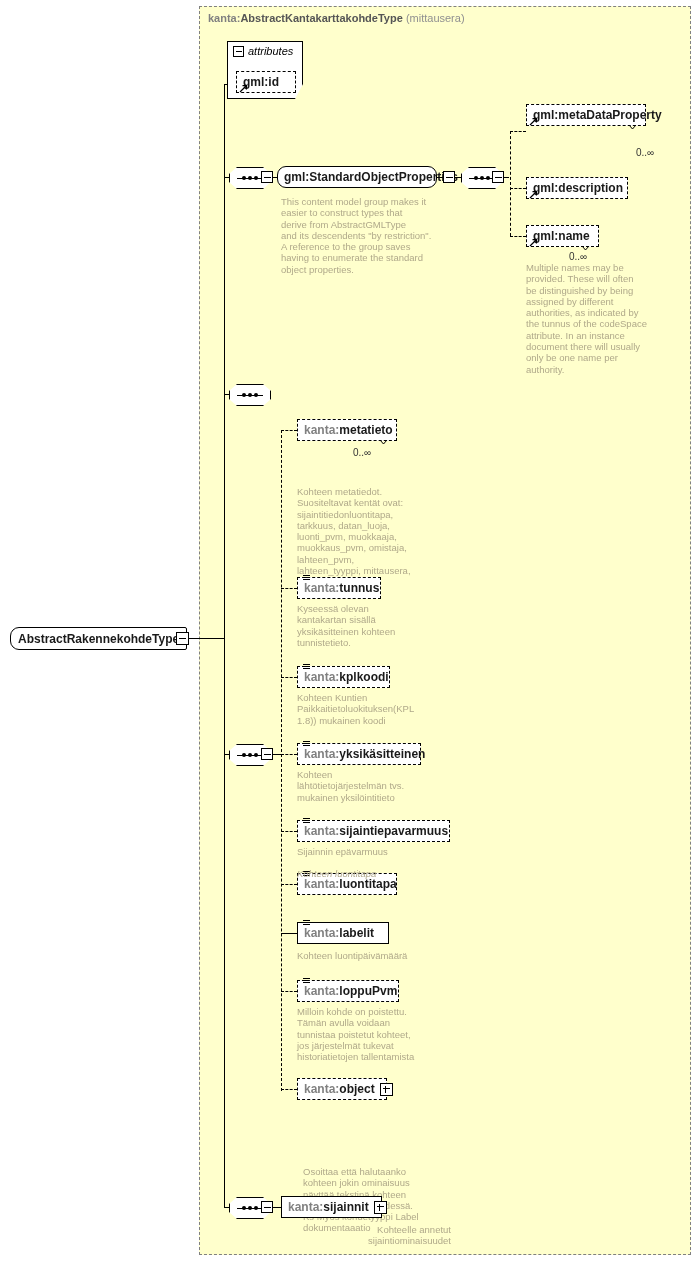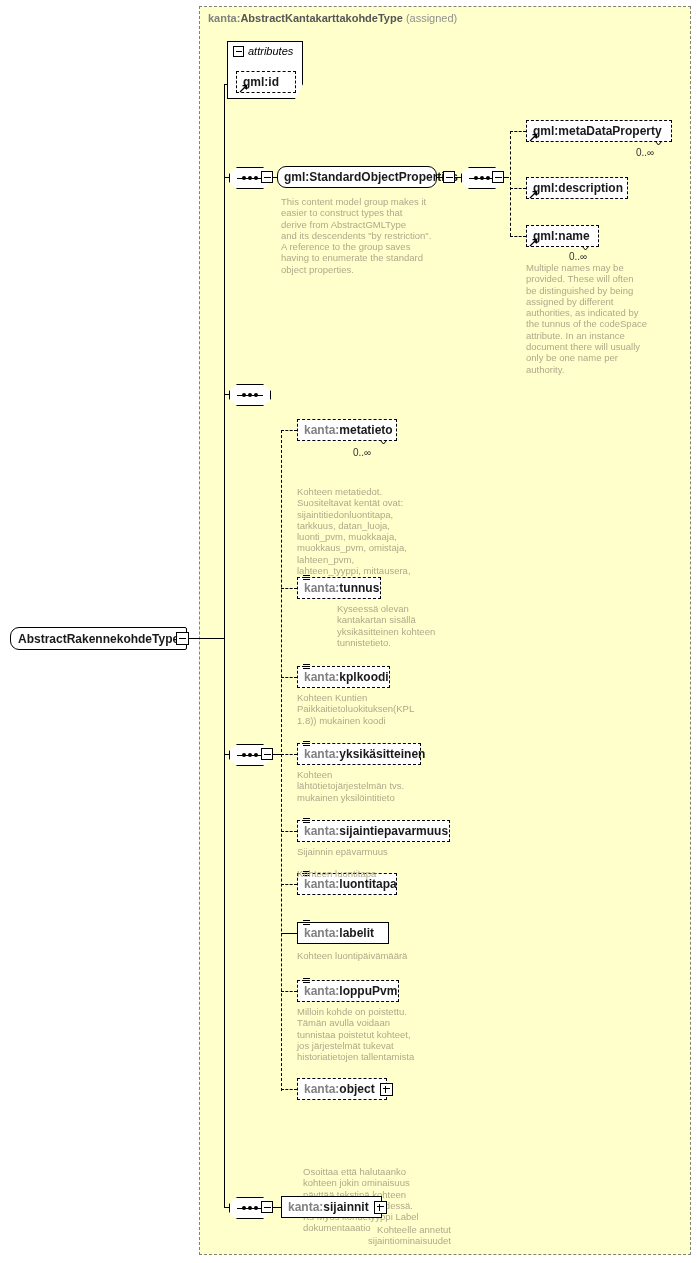--- a/index.html
+++ b/index.html
@@ -296,21 +296,21 @@
     color: #333;
     white-space: nowrap;
   }
 </style>
 </head>
 <body>
 
 <div id="extension-box"></div>
 <div id="extension-title">
   <span class="tprefix">kanta:</span><span class="tname">AbstractKantakarttakohdeType</span>
-  <span class="tkind">(assigned)</span>
+  <span class="tkind">(mittausera)</span>
 </div>
 
 <div id="root-node">
   <span>AbstractRakennekohdeType</span>
 </div>
 <div class="toggle" style="left:176px; top:632px;"></div>
 <div class="ln h" style="left:189px; top:638px; width:36px;"></div>
 
 <div class="ln v" style="left:224px; top:84px; height:555px;"></div>
 <div class="ln v" style="left:224px; top:638px; height:570px;"></div>
@@ -372,21 +372,21 @@
   </div>
 </div>
 <div class="ln h" style="left:503px; top:177px; width:6px;"></div>
 <div class="toggle" style="left:492px; top:171px; width:12px; height:12px;"></div>
 
 <div class="dln v" style="left:510px; top:131px; height:105px;"></div>
 <div class="dln h" style="left:510px; top:131px; width:16px;"></div>
 <div class="dln h" style="left:510px; top:188px; width:16px;"></div>
 <div class="dln h" style="left:510px; top:236px; width:16px;"></div>
 
-<div class="node optional" style="left:526px; top:120px; width:146px;align-items:center;">
+<div class="node optional" style="left:526px; top:104px; width:120px;align-items:center;">
   <span class="nm">gml:metaDataProperty</span>
   <span class="ref-arrow">
     <svg width="9" height="9" viewBox="0 0 9 9">
         <path d="M1 8 L7 2 M3.5 1.6 L7.4 1.6 L7.4 5.5" stroke="#000" stroke-width="1.2" fill="none"></path>
       </svg>
   </span>
   <span class="rep-chevron">
     <svg width="9" height="6" viewBox="0 0 9 6">
         <path d="M1 1 L4.5 5 L8 1" stroke="#000" stroke-width="1" fill="none"></path>
       </svg>
@@ -487,21 +487,21 @@
 
 <div class="node optional" style="left:297px; top:577px; width:84px;">
   <span class="annot-glyph">
       <i></i>
       <i></i>
       <i></i>
     </span>
   <span class="prefix">kanta:</span>
     <span class="nm">tunnus</span>
 </div>
-<div class="anno" style="left:297px; top:603px; width:160px;margin-left:40px;">Kyseessä olevan
+<div class="anno" style="left:297px; top:603px; width:160px;">Kyseessä olevan
 kantakartan sisällä
 yksikäsitteinen kohteen
 tunnistetieto.</div>
 
 <div class="node optional" style="left:297px; top:666px; width:93px;">
   <span class="annot-glyph">
       <i></i>
       <i></i>
       <i></i>
     </span>
@@ -538,21 +538,21 @@
 
 <div class="node optional" style="left:297px; top:873px; width:100px;">
   <span class="annot-glyph">
       <i></i>
       <i></i>
       <i></i>
     </span>
   <span class="prefix">kanta:</span>
     <span class="nm">luontitapa</span>
 </div>
-<div class="anno" style="left:297px; top:868px; width:160px;">Kohteen luontitapa</div>
+<div class="anno" style="left:297px; top:868px; width:160px;font-style:italic;">Kohteen luontitapa</div>
 
 <div class="node required" style="left:297px; top:922px; width:92px;">
   <span class="annot-glyph">
       <i></i>
       <i></i>
       <i></i>
     </span>
   <span class="prefix">kanta:</span>
     <span class="nm">labelit</span>
 </div>

